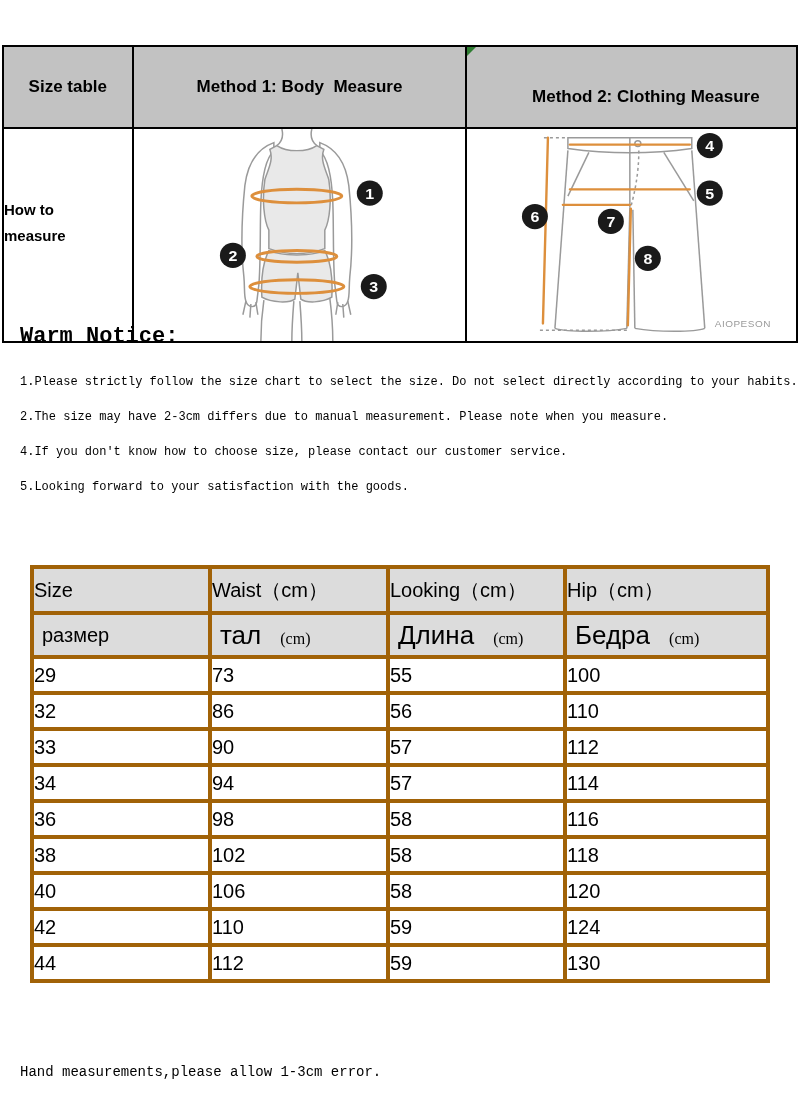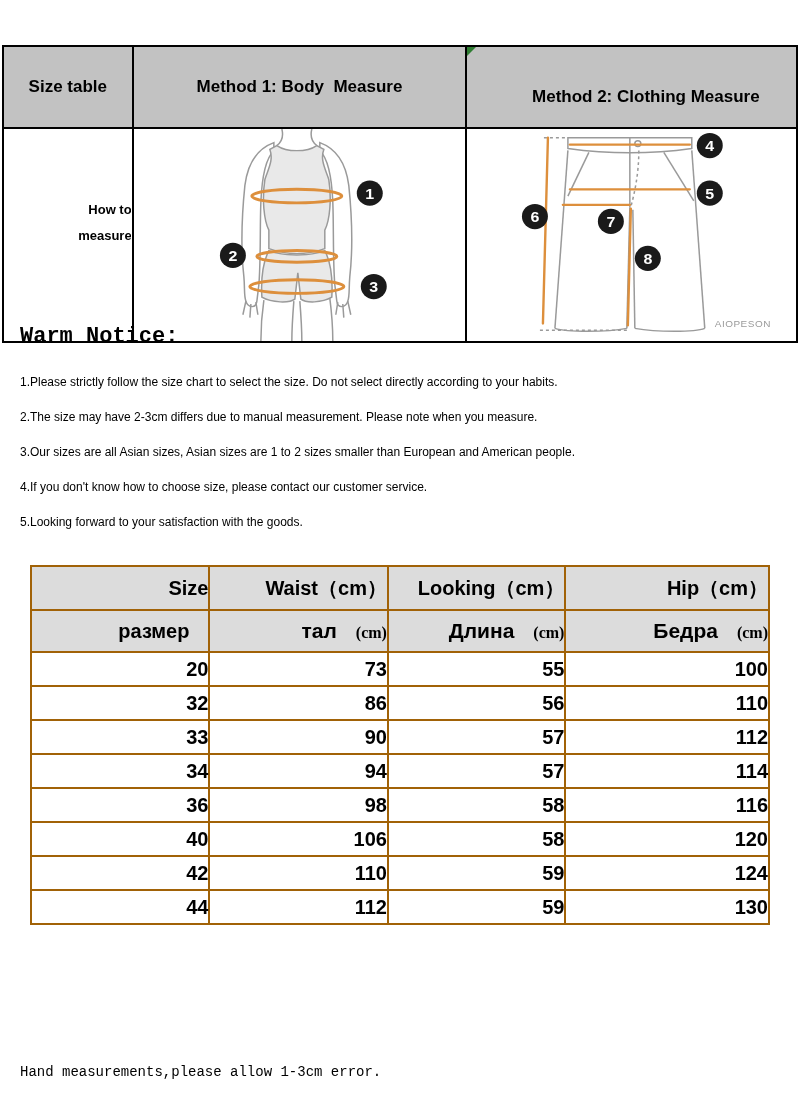--- a/index.html
+++ b/index.html
@@ -19,21 +19,21 @@
     font-weight:bold;font-size:17px;text-align:center;height:32px;
     white-space:pre;position:relative;
   }
   .grey-div{border-left-color:#7a7a7a !important;}
   .corner-tri{
     position:absolute;top:0;left:0;width:0;height:0;display:block;
     border-top:9px solid var(--triangle-green,#2f7d32);
     border-right:9px solid transparent;
   }
   .howto-cell{
-    text-align:right;font-weight:bold;font-size:13px;line-height:26px;
+    text-align:left;font-weight:bold;font-size:15px;line-height:26px;
     vertical-align:middle;
     border-radius:32px;
   }
   .howto-inner{transform:translateY(-12px);}
   .fig-cell svg{display:block;width:100%;height:212px;}
 
   
   .gline{stroke:#9a9a9a;stroke-width:1.5;fill:none;}
   .gfill{fill:#e9e9e9;stroke:#9a9a9a;stroke-width:1.5;}
   .wfill{fill:#ffffff;stroke:#9a9a9a;stroke-width:1.5;}
@@ -45,39 +45,39 @@
   .brand-t{fill:#9a9a9a;font-family:"Liberation Sans",sans-serif;font-size:10px;letter-spacing:.5px;}
 
   
   .warm-title{
     position:absolute;top:324px;left:20px;
     font-family:"Liberation Mono",monospace;font-size:22px;font-weight:bold;
   }
   .notice-list{
     position:absolute;top:375px;left:20px;width:770px;
     list-style:none;margin:0;padding:0;
-    font-family:Liberation Sans, sans-serif;font-size:12px;line-height:15px;
+    font-family:Liberation Mono, monospace;font-size:12px;line-height:15px;
   }
   .notice-list li{margin-bottom:20px;white-space:nowrap;}
 
   
   .size-table{
     position:absolute;top:565px;left:30px;width:740px;
     border-collapse:collapse;table-layout:fixed;
   }
   .size-table th,.size-table td{
-    border:2px solid #a16207;text-align:right;padding:0;font-weight:bold;
+    border:4px solid #a16207;text-align:left;padding:0;font-weight:normal;
   }
   .size-table .en-row th{
     background:var(--table-header-bg,#dcdcdc);height:42px;font-size:20px;
   }
   .size-table .ru-row th{
     background:var(--table-header-bg,#dcdcdc);height:40px;padding-left:8px;
   }
-  .ru-main{font-size:21px;}
+  .ru-main{font-size:26px;}
   .ru-main.small{font-size:20px;}
   .ru-unit{font-size:16px;font-family:"Liberation Serif",serif;margin-left:19px;}
   .size-table td{height:32px;font-size:20px;background:#fff;}
 
   
   .footer-note{
     position:absolute;top:1064px;left:20px;
     font-family:"Liberation Mono",monospace;font-size:14px;text-align:center;
   }
 </style>
@@ -199,21 +199,20 @@
       </svg>
     </td>
   </tr>
 </tbody>
   </table>
 
 <div class="warm-title">Warm Notice:</div>
 <ul class="notice-list">
     <li>1.Please strictly follow the size chart to select the size. Do not select directly according to your habits.</li>
     <li>2.The size may have 2-3cm differs due to manual measurement. Please note when you measure.</li>
-    <li>3.Our sizes are all Asian sizes, Asian sizes are 1 to 2 sizes smaller than European and American people.</li>
     <li>4.If you don't know how to choose size, please contact our customer service.</li>
     <li>5.Looking forward to your satisfaction with the goods.</li>
   </ul>
 
 <table class="size-table">
   <colgroup>
       <col style="width:178px">
       <col style="width:178px">
       <col style="width:177px">
       <col style="width:203px">
@@ -235,21 +234,21 @@
       <th>
         <span class="ru-main">Длина</span><span class="ru-unit">(cm)</span>
       </th>
       <th>
         <span class="ru-main">Бедра</span><span class="ru-unit">(cm)</span>
       </th>
     </tr>
   </thead>
   <tbody>
       <tr>
-        <td>20</td>
+        <td>29</td>
         <td>73</td>
         <td>55</td>
         <td>100</td>
       </tr>
       <tr>
         <td>32</td>
         <td>86</td>
         <td>56</td>
         <td>110</td>
       </tr>
@@ -265,20 +264,26 @@
         <td>57</td>
         <td>114</td>
       </tr>
       <tr>
         <td>36</td>
         <td>98</td>
         <td>58</td>
         <td>116</td>
       </tr>
       <tr>
+        <td>38</td>
+        <td>102</td>
+        <td>58</td>
+        <td>118</td>
+      </tr>
+      <tr>
         <td>40</td>
         <td>106</td>
         <td>58</td>
         <td>120</td>
       </tr>
       <tr>
         <td>42</td>
         <td>110</td>
         <td>59</td>
         <td>124</td>

